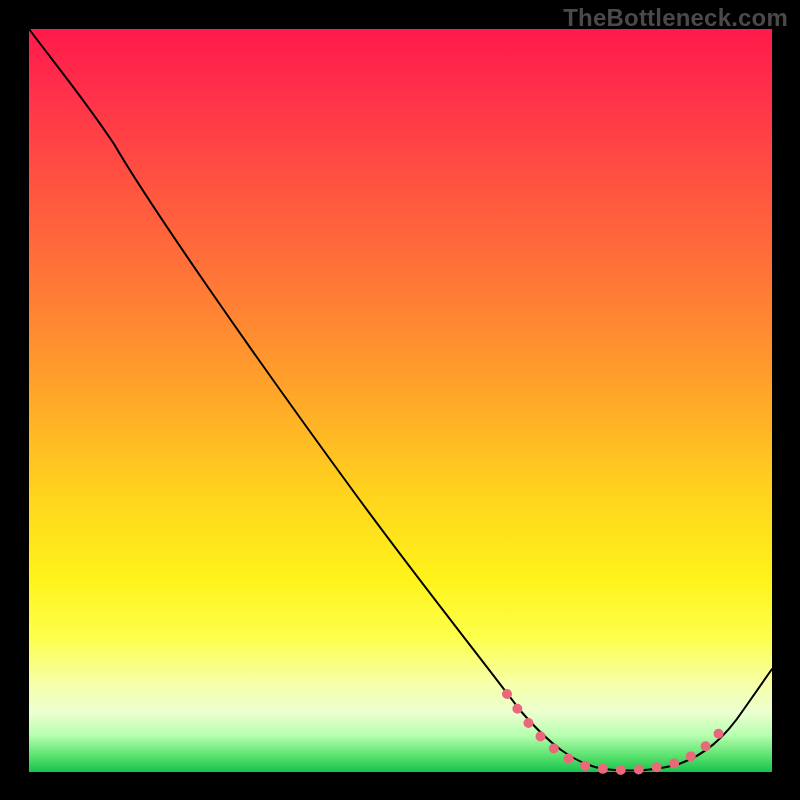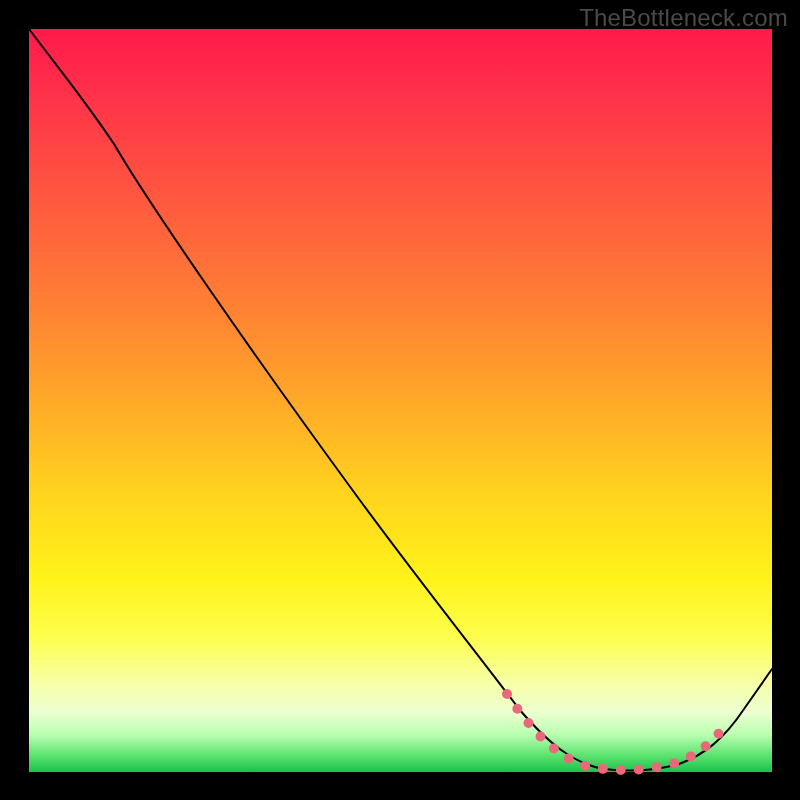--- a/index.html
+++ b/index.html
@@ -42,21 +42,21 @@
       #55e06a 98%,
       #18c24e 100%
     );
   }
   .watermark {
     position: absolute;
     top: 4px;
     right: 12px;
     color: #4a4a4a;
     font-size: 24px;
-    font-weight: 400;
+    font-weight: 700;
     letter-spacing: 0.2px;
     user-select: none;
   }
   svg.curve {
     position: absolute;
     left: 0;
     top: 0;
     width: 743px;
     height: 743px;
     overflow: visible;

